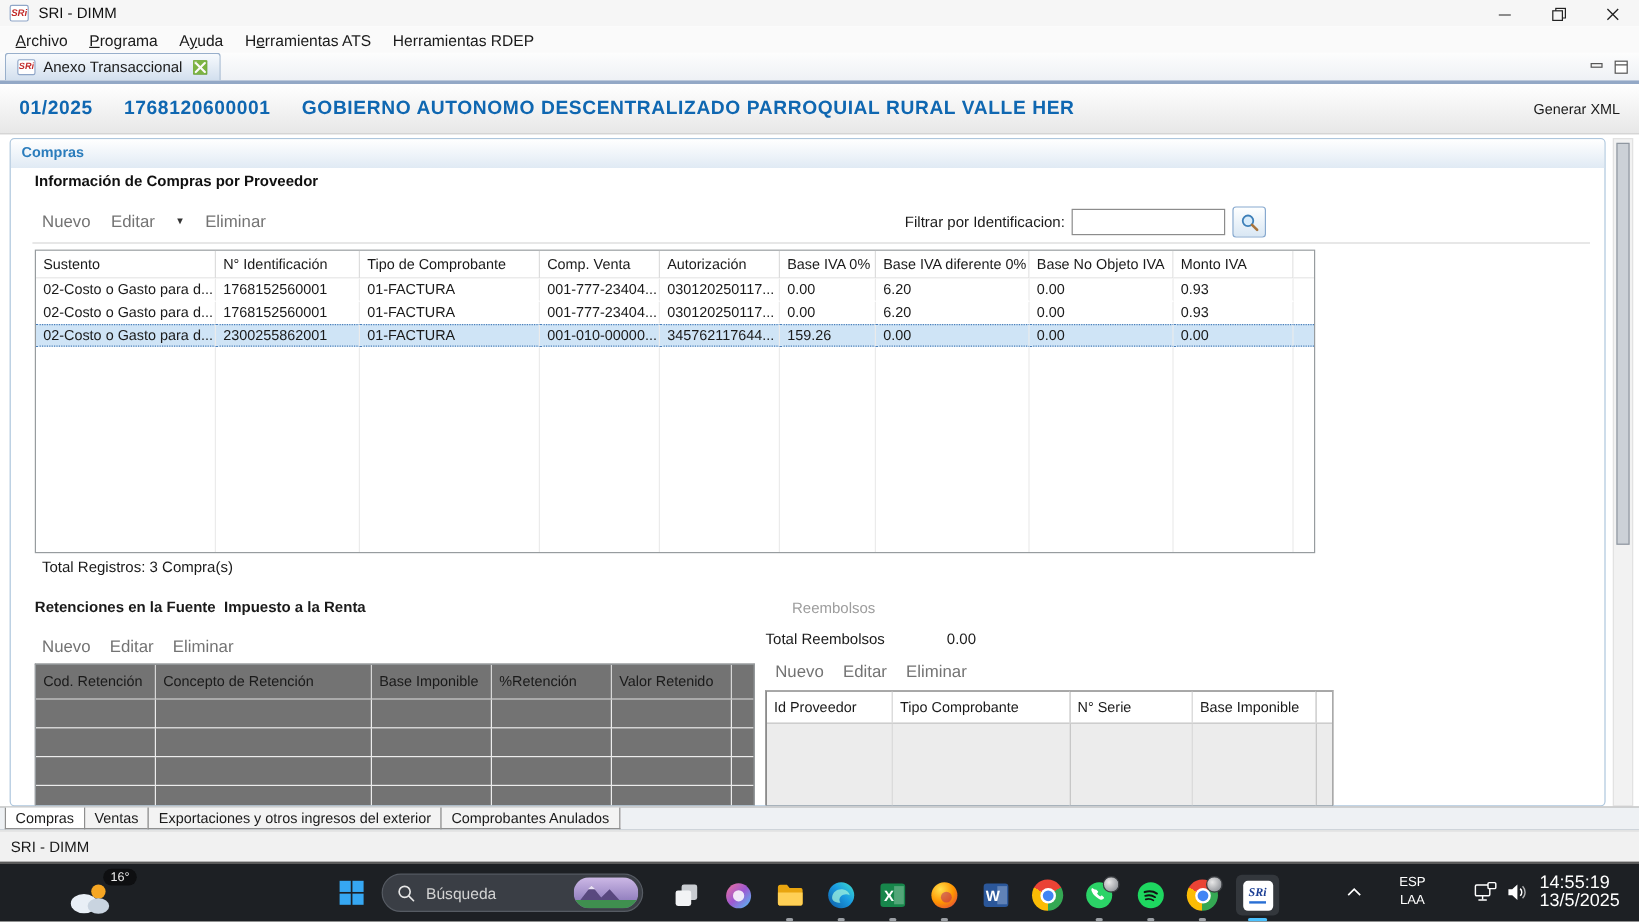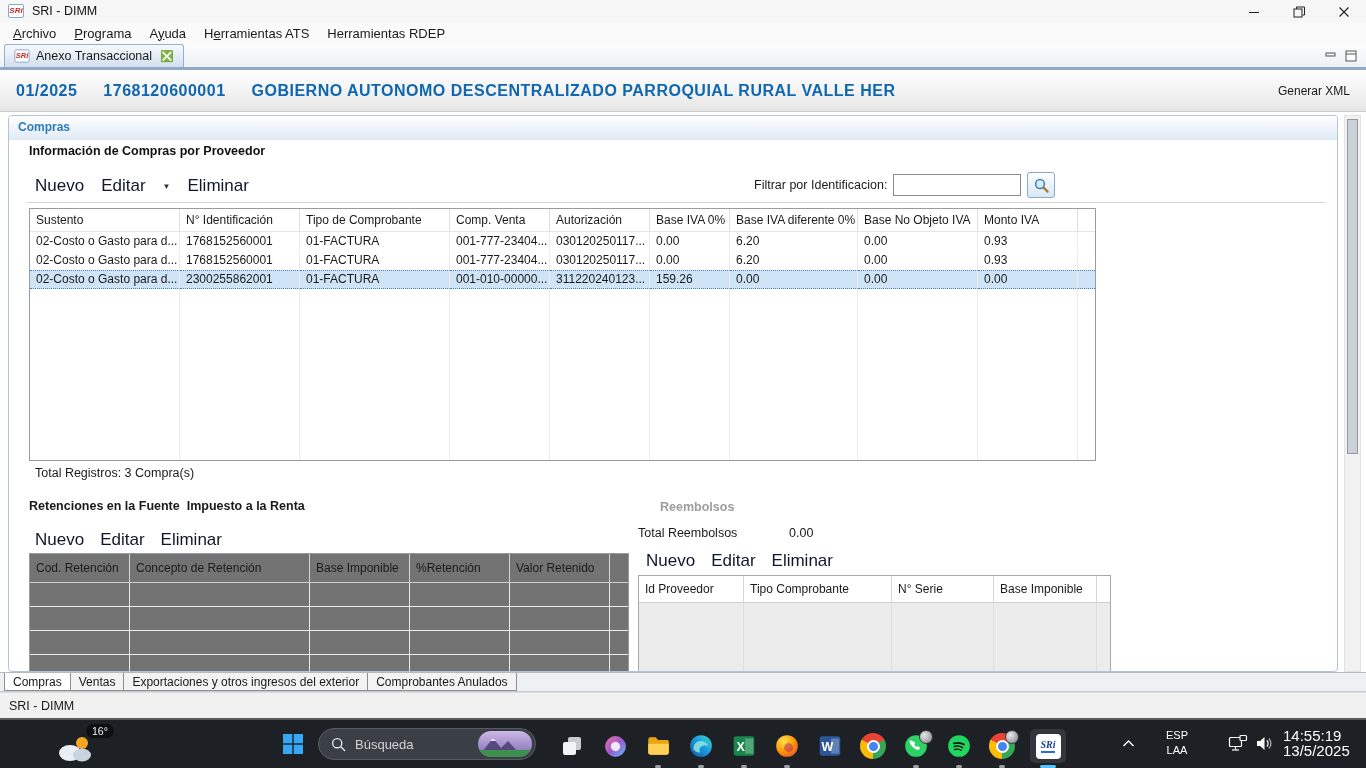--- a/index.html
+++ b/index.html
@@ -36,21 +36,21 @@
   .hb-blue{color:#0f67b1;font-weight:bold;font-size:16px;letter-spacing:.5px;white-space:nowrap;}
   .generar{margin-left:auto;color:#1a1a1a;font-size:12px;letter-spacing:0;cursor:default;}
 
   
   .groupbox{position:absolute;top:115px;left:8px;width:1330px;height:557px;background:#fff;
             border:1px solid #adc6dd;border-radius:4px;box-sizing:border-box;overflow:hidden;}
   .gb-band{position:absolute;top:0;left:0;right:0;height:24px;background:linear-gradient(#ffffff,#e0eaf4);border-radius:3px 3px 0 0;}
   .gb-label{position:absolute;top:4px;left:9px;color:#2a7cbc;font-weight:bold;font-size:12px;}
   .section-title{position:absolute;top:28px;left:20px;font-weight:bold;font-size:12.5px;color:#111;}
 
-  .tool-link{font-size:17px;color:#0f172a;white-space:nowrap;cursor:default;}
+  .tool-link{font-size:14px;color:#737373;white-space:nowrap;cursor:default;}
   .caret{font-size:8px;color:#333;}
 
   .filterbar{position:absolute;top:56px;left:745px;display:flex;align-items:center;gap:6px;}
   .filter-label{font-size:12.5px;}
   .filter-input{width:120px;height:20px;border:1px solid #8c8c8c;background:#fff;font:12px "Liberation Sans",sans-serif;padding:0 3px;}
   .filter-btn{width:26px;height:24px;border:1px solid #87a9cf;border-radius:3px;background:linear-gradient(#feffff,#d9e7f4);
               display:flex;align-items:center;justify-content:center;}
 
   .toolbar-sep{position:absolute;top:86px;left:18px;width:1298px;border-top:1px solid #d8d8d8;}
 
@@ -70,21 +70,21 @@
   
   .ret-title{position:absolute;top:383px;left:20px;font-weight:bold;font-size:12.5px;white-space:pre;}
   .ret-toolbar{position:absolute;top:414px;left:26px;display:flex;gap:16px;}
   .ret-table-wrap{position:absolute;top:437px;left:20px;width:600px;height:120px;border:1px solid #979c9f;border-bottom:none;box-sizing:border-box;overflow:hidden;background:#737373;}
   .ret-table th{font-weight:normal;text-align:left;font-size:12px;padding:0 6px;height:28px;
                 border-right:1px solid #d6d6d6;border-bottom:1px solid #cfcfcf;white-space:nowrap;overflow:hidden;}
   .ret-table td{height:21px;border-right:1px solid #ececec;border-bottom:1px solid #ececec;}
   .ret-table th:last-child,.ret-table td:last-child{border-right:none;}
 
   
-  .reem-title{position:absolute;top:384px;left:629px;font-weight:bold;font-size:12.5px;color:#9d9d9d;padding-left:22px;}
+  .reem-title{position:absolute;top:384px;left:629px;font-weight:normal;font-size:12.5px;color:#9d9d9d;padding-left:22px;}
   .reem-total{position:absolute;top:410px;left:629px;font-size:12.5px;}
   .reem-total .val{position:absolute;left:151px;top:0;}
   .reem-toolbar{position:absolute;top:435px;left:637px;display:flex;gap:16px;}
   .reem-table-wrap{position:absolute;top:459px;left:629px;width:473px;height:98px;border:1px solid #a9a9a9;border-bottom:none;box-sizing:border-box;overflow:hidden;background:#000000;}
   .reem-table th{font-weight:normal;text-align:left;font-size:12px;padding:0 6px;height:26px;
                  border-right:1px solid #d6d6d6;border-bottom:1px solid #d0d0d0;white-space:nowrap;overflow:hidden;background:#fff;}
   .reem-table td{height:72px;background:#ececec;border-right:1px solid #dedede;}
   .reem-table th:last-child,.reem-table td:last-child{border-right:none;}
 
   
@@ -264,21 +264,21 @@
             <td>6.20</td>
             <td>0.00</td>
             <td>0.93</td>
             <td></td>
           </tr>
           <tr class="selected">
             <td>02-Costo o Gasto para d...</td>
             <td>2300255862001</td>
             <td>01-FACTURA</td>
             <td>001-010-00000...</td>
-            <td>311220240123...</td>
+            <td>345762117644...</td>
             <td>159.26</td>
             <td>0.00</td>
             <td>0.00</td>
             <td>0.00</td>
             <td></td>
           </tr>
           <tr class="fill-row">
             <td></td>
               <td></td>
               <td></td>

